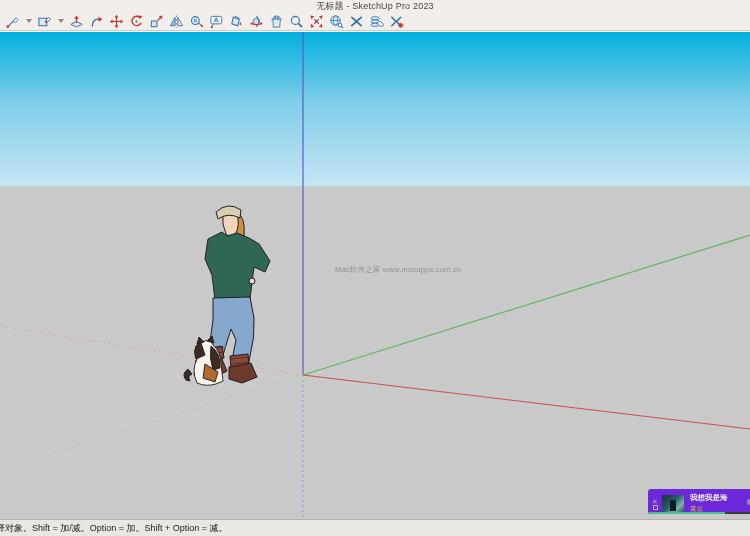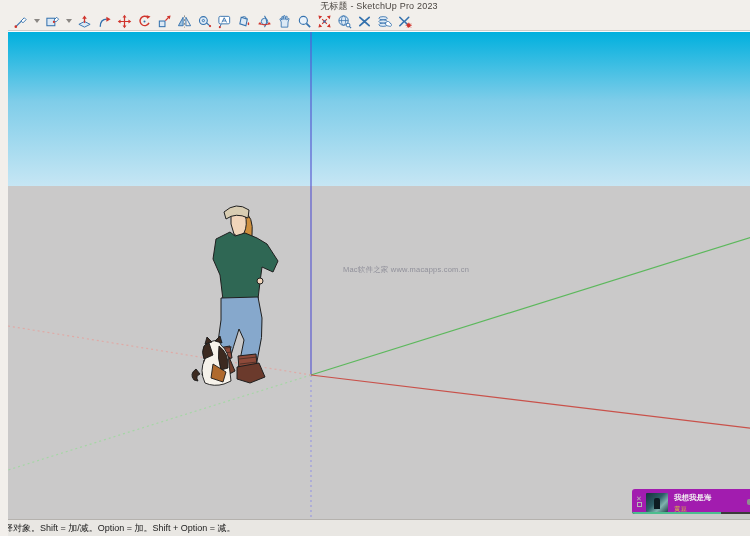--- a/index.html
+++ b/index.html
@@ -1,40 +1,40 @@
 <!DOCTYPE html>
 <html><head>
 <meta charset="utf-8">
 <style>
   * { margin:0; padding:0; box-sizing:border-box; }
   html,body { width:750px; height:536px; overflow:hidden; }
   body { font-family:"Liberation Sans","DejaVu Sans",sans-serif; background:#f2efeb; position:relative; }
 
-  .window { width:750px; height:536px; display:flex; flex-direction:column; position:relative;padding-left:8px; }
+  .window { width:750px; height:536px; display:flex; flex-direction:column; position:relative; }
 
   
   .titlebar { height:13px; background:#f2efeb; display:flex; align-items:center; justify-content:center; flex:0 0 auto; }
   .titlebar .title { font-size:9px; color:#4a4540; letter-spacing:.2px; }
 
   
   .toolbar { height:18px; background:#f2efeb; border-bottom:1px solid #cfccc8; display:flex; align-items:center; padding:0 0 1px 5px; gap:5px; flex:0 0 auto; }
   .tool { width:15px; height:15px; display:flex; align-items:center; justify-content:center; flex:0 0 auto; cursor:default; }
   .tool svg { width:15px; height:15px; display:block; }
   .caret { width:7px; height:15px; display:flex; align-items:center; justify-content:center; flex:0 0 auto; }
   .caret::after { content:""; border-left:3px solid transparent; border-right:3px solid transparent; border-top:4px solid #8a8783; }
 
   
   .viewport { position:relative; flex:1 1 auto; overflow:hidden; border-top:1px solid #f6fbfd; }
   .sky { position:absolute; left:0; top:0; width:750px; height:154px; }
   .ground { position:absolute; left:0; top:154px; width:750px; height:335px; }
   .scene { position:absolute; left:0; top:0; }
   .watermark { position:absolute; left:316px; top:233px; font-size:7.5px; color:#90909a; letter-spacing:.2px; white-space:nowrap;margin-left:19px; }
 
   
-  .music-popup { position:absolute; right:0; bottom:5px; width:118px; height:25px; background:#a21caf; border-radius:3px 0 0 3px; display:flex; align-items:center; overflow:hidden; z-index:5; }
+  .music-popup { position:absolute; right:0; bottom:5px; width:102px; height:25px; background:#6d28d9; border-radius:3px 0 0 3px; display:flex; align-items:flex-end; overflow:hidden; z-index:5; }
   .mp-controls { width:14px; display:flex; flex-direction:column; align-items:center; justify-content:space-evenly; padding:2px 0 4px 0; }
   .mp-close { color:#b6b6b6; font-size:7px; line-height:7px; cursor:pointer; }
   .mp-pip { width:5px; height:5px; border:1px solid #b6b6b6; cursor:pointer; }
   .mp-art { width:22px; height:19px; margin-top:2px; border-radius:1px; flex:0 0 auto; position:relative; background:linear-gradient(135deg,#16323a 0%,#2c5e66 45%,#7fb3ae 70%,#24424a 100%); overflow:hidden; }
   .mp-art::after { content:""; position:absolute; left:8px; top:5px; width:6px; height:11px; background:#0d1d22; border-radius:2px 2px 0 0; }
   .mp-text { flex:1; padding:3px 0 0 6px; overflow:hidden; }
   .mp-title { font-size:7.5px; color:#f0f0f0; font-weight:bold; white-space:nowrap; }
   .mp-artist { font-size:6.5px; color:#d6b93f; margin-top:2px; white-space:nowrap; }
   .mp-progress { position:absolute; left:0; bottom:0; width:100%; height:2px; background:#3a3a3a; }
   .mp-progress-fill { height:100%; background:#4cbd8e; }

